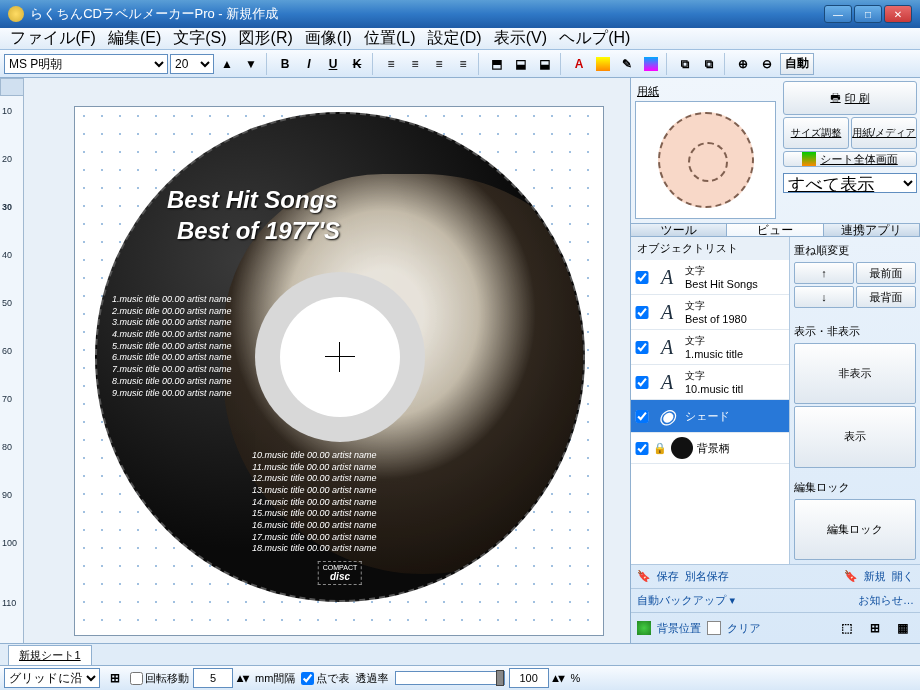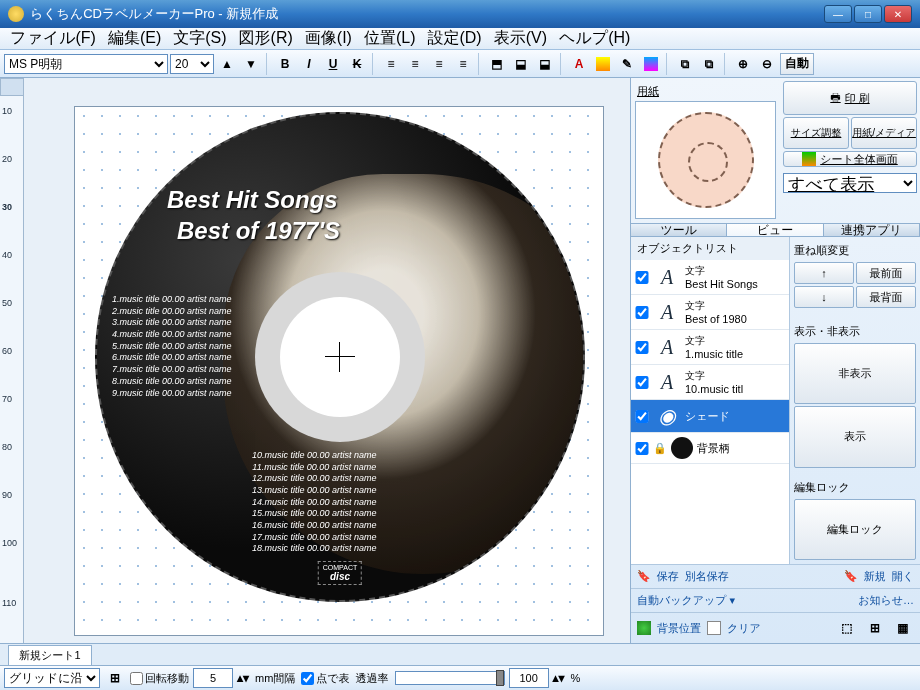--- a/index.html
+++ b/index.html
@@ -87,21 +87,21 @@
 .stack-panel { width: 130px; display: flex; flex-direction: column; padding: 4px; gap: 2px; }
 .stack-section { font-size: 11px; padding: 2px 0; }
 .stack-row { display: flex; gap: 2px; }
 .stack-btn { flex: 1; height: 22px; background: linear-gradient(#fefefe, #e0e8f0); border: 1px solid #90b0d0; border-radius: 2px; font-size: 11px; display: flex; align-items: center; justify-content: center; cursor: default; }
 
 
 .rp-actions { display: flex; align-items: center; gap: 6px; padding: 4px 6px; border-top: 1px solid #b0c8e0; font-size: 11px; }
 .rp-link { color: #1050a0; cursor: default; display: flex; align-items: center; gap: 3px; }
 
 
-.sheet-tabs { height: 22px; background: #e0ecf8; border-top: 1px solid #90b0d0; display: flex; align-items: flex-end; padding-left: 8px; }
+.sheet-tabs { height: 22px; background: #e0ecf8; border-top: 1px solid #90b0d0; display: flex; align-items: flex-end; padding-left: 8px; text-decoration: underline; }
 .sheet-tab { background: white; border: 1px solid #90b0d0; border-bottom: none; padding: 2px 10px; font-size: 11px; }
 
 
 .bottom-bar { height: 26px; background: linear-gradient(#f8fbff, #d8e8f8); border-top: 1px solid #90b0d0; border-bottom: 1px solid #90b0d0; display: flex; align-items: center; padding: 0 4px; gap: 4px; }
 
 .icon-sq { width: 14px; height: 14px; display: inline-block; }
 </style>
 </head>
 <body>
 

